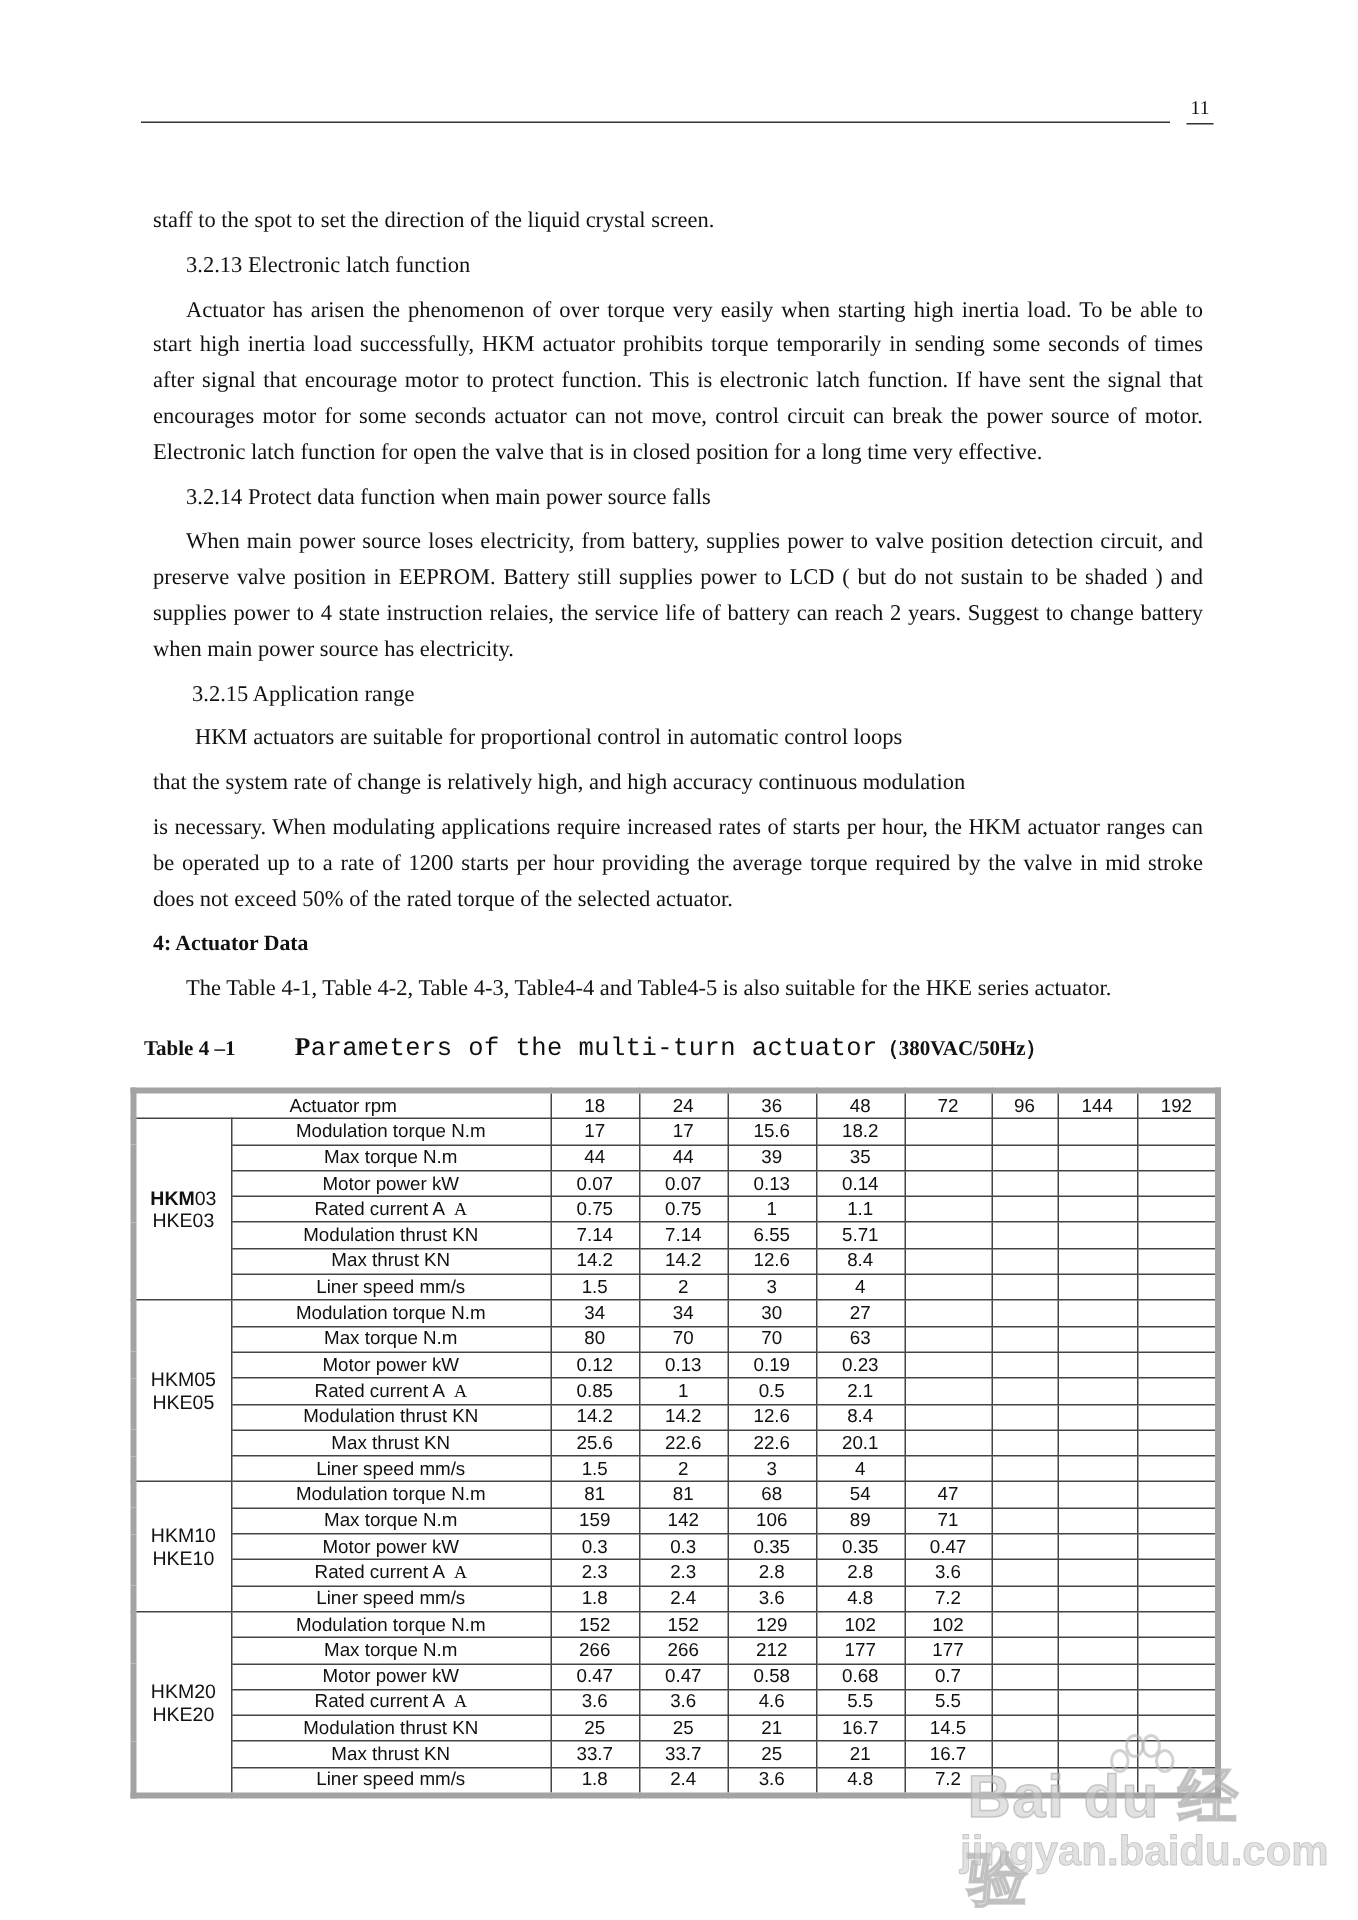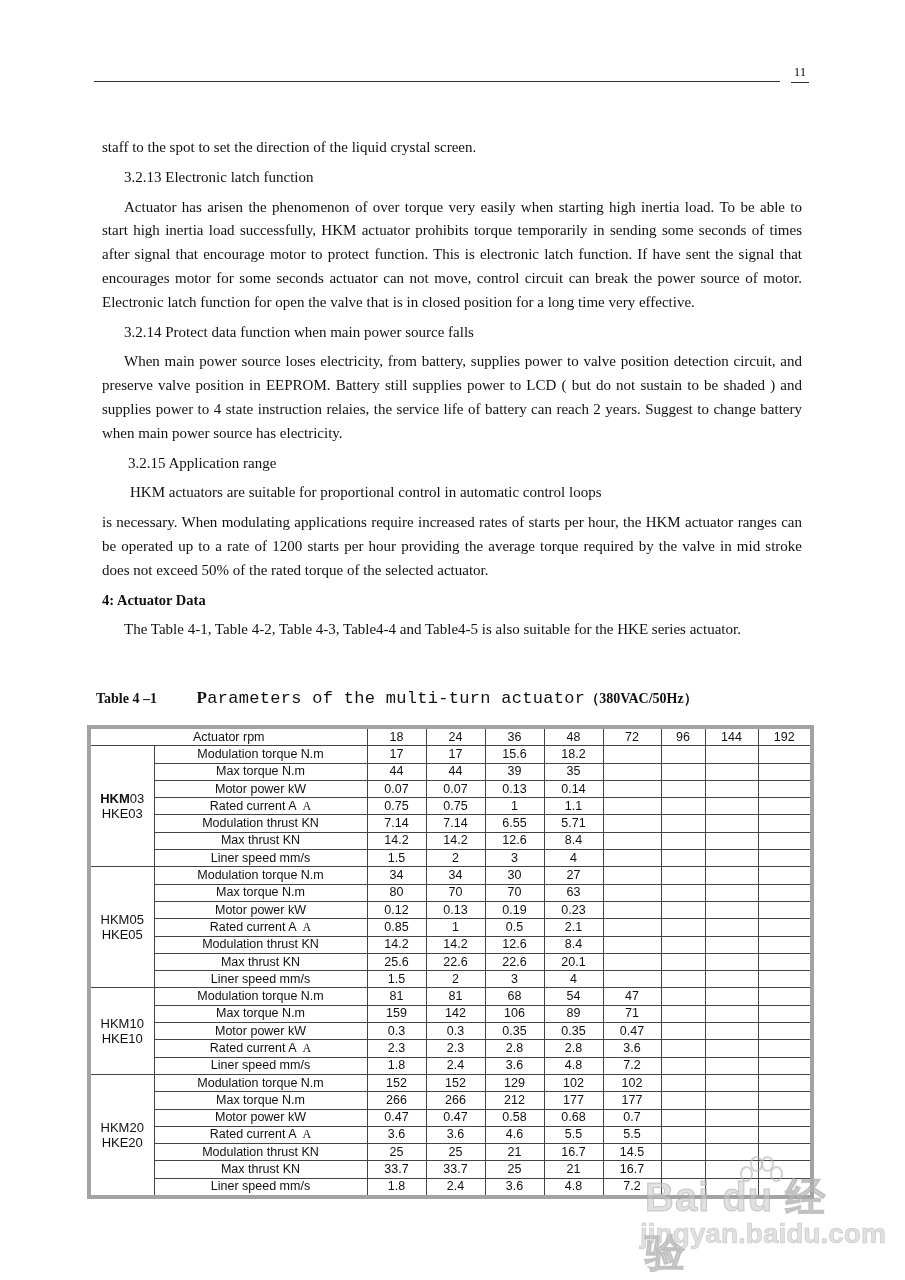--- a/index.html
+++ b/index.html
@@ -58,20 +58,21 @@
   <div class="page-num-rule"></div>
 
   <div class="body-text">
     <p>staff to the spot to set the direction of the liquid crystal screen.</p>
     <p class="indent1">3.2.13 Electronic latch function</p>
     <p class="indent1">Actuator has arisen the phenomenon of over torque very easily when starting high inertia load. To be able to start high inertia load successfully, HKM actuator prohibits torque temporarily in sending some seconds of times after signal that encourage motor to protect function. This is electronic latch function. If have sent the signal that encourages motor for some seconds actuator can not move, control circuit can break the power source of motor. Electronic latch function for open the valve that is in closed position for a long time very effective.</p>
     <p class="indent1">3.2.14 Protect data function when main power source falls</p>
     <p class="indent1">When main power source loses electricity, from battery, supplies power to valve position detection circuit, and preserve valve position in EEPROM. Battery still supplies power to LCD ( but do not sustain to be shaded ) and supplies power to 4 state instruction relaies, the service life of battery can reach 2 years. Suggest to change battery when main power source has electricity.</p>
     <p class="indent2">3.2.15 Application range</p>
     <p class="indent3 nojust">HKM actuators are suitable for proportional control in automatic control loops</p>
+    <p class="nojust">that the system rate of change is relatively high, and high accuracy continuous modulation</p>
     <p>is necessary. When modulating applications require increased rates of starts per hour, the HKM actuator ranges can be operated up to a rate of 1200 starts per hour providing the average torque required by the valve in mid stroke does not exceed 50% of the rated torque of the selected actuator.</p>
     <p class="heading-bold">4: Actuator Data</p>
     <p class="indent1">The Table 4-1, Table 4-2, Table 4-3, Table4-4 and Table4-5 is also suitable for the HKE series actuator.</p>
   </div>
 
   <div class="table-caption">
     <span class="cap-label">Table 4 –1</span>
     <span class="cap-title"><span class="firstP">P</span><span>arameters of the multi-turn actuator</span></span><span class="cap-spec">（380VAC/50Hz）</span>
   </div>
 

